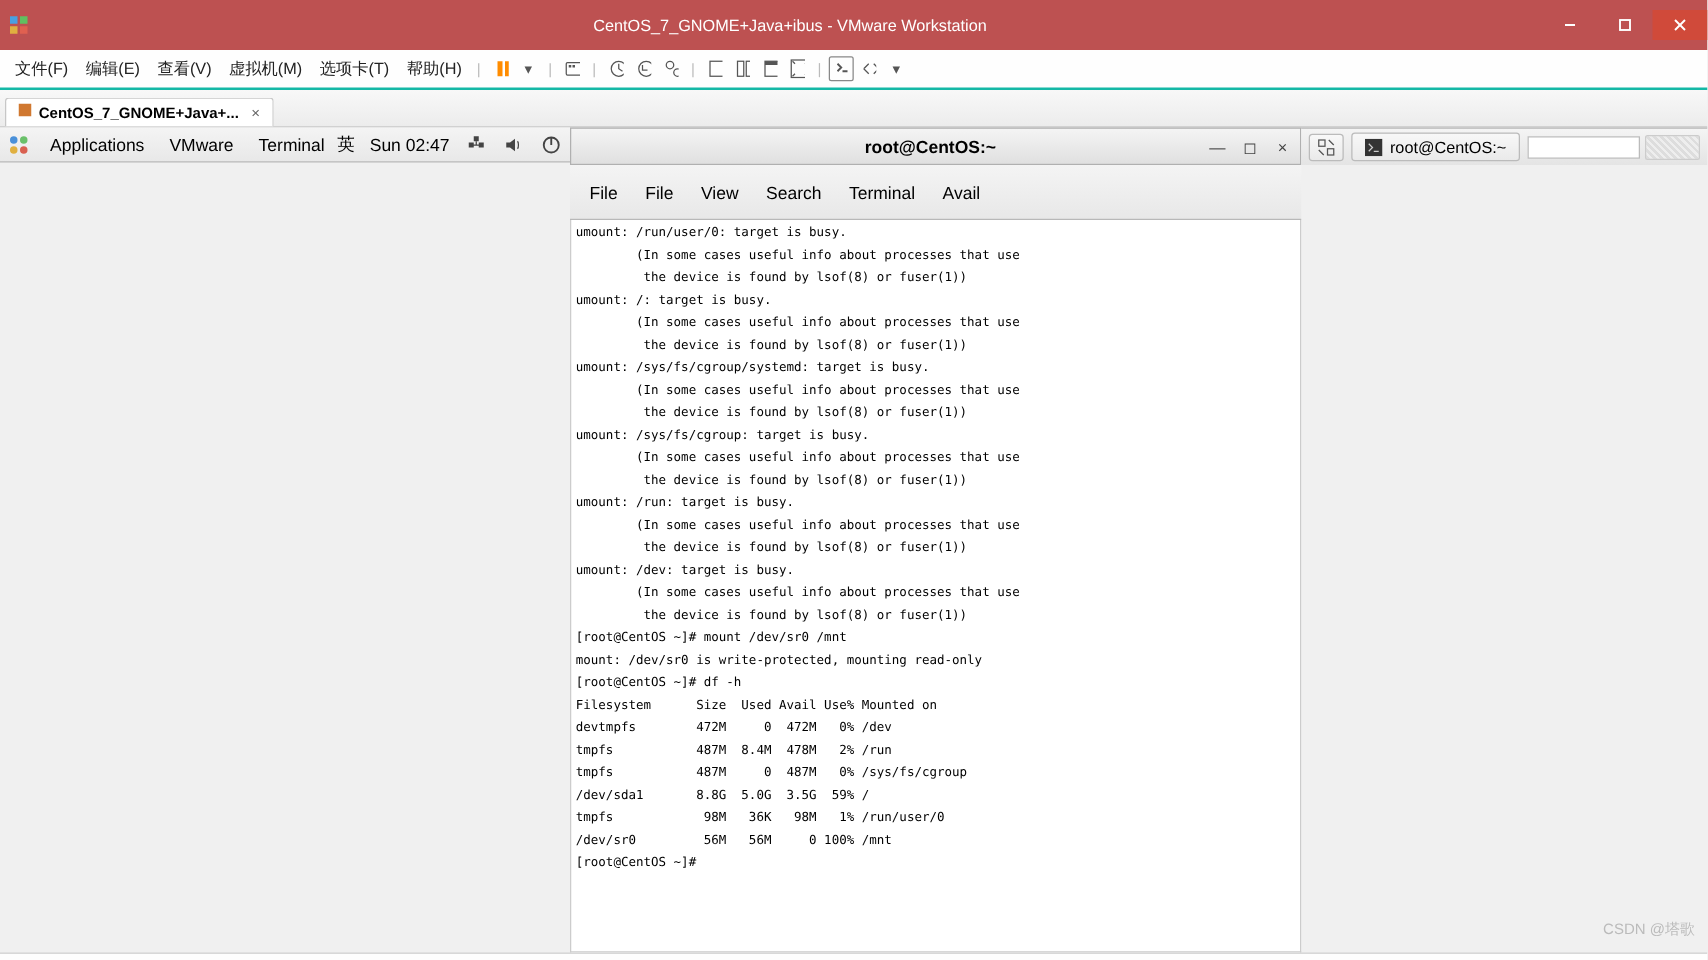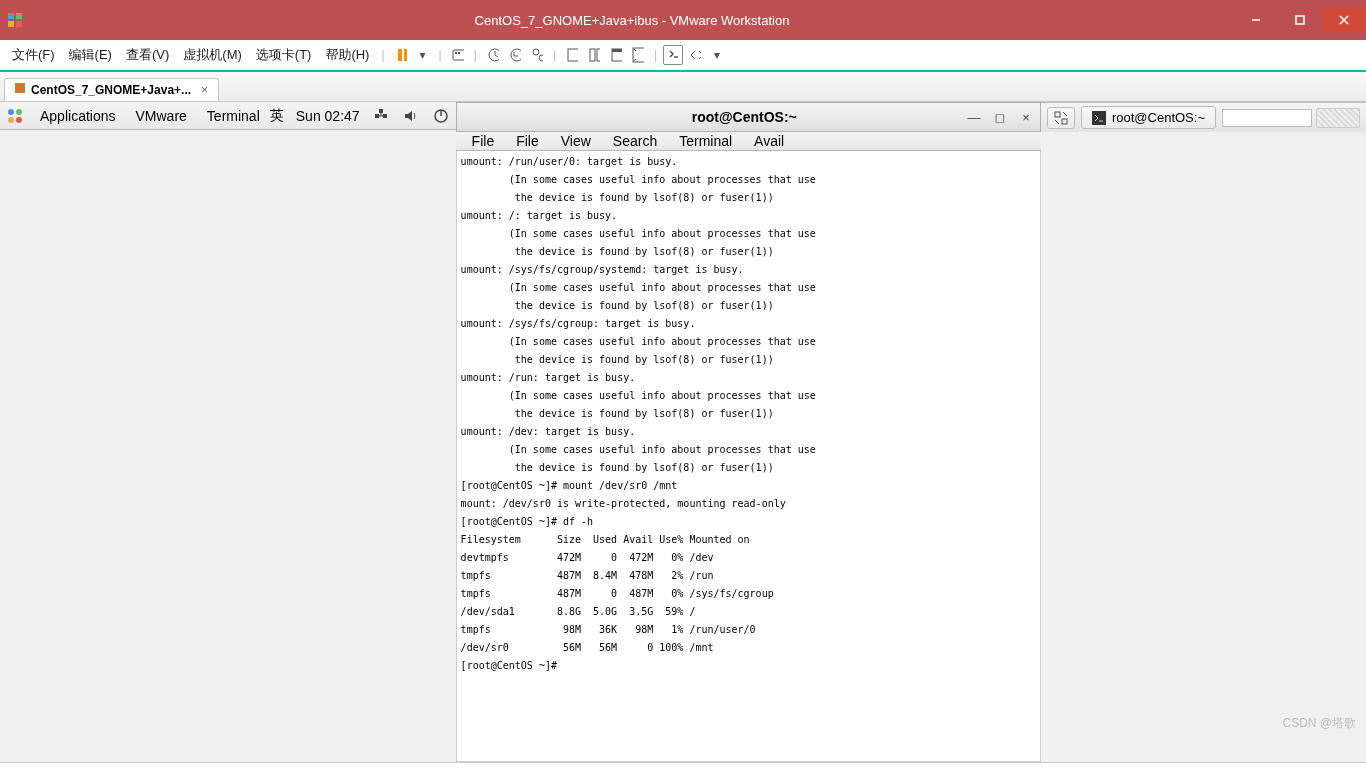--- a/index.html
+++ b/index.html
@@ -33,38 +33,38 @@
 .gnome-panel .right { margin-left:auto; display:flex; align-items:center; gap:12px; }
 .gnome-panel .icon { width:18px; display:flex;align-items:center;justify-content:center; }
 
 
 .term-titlebar { height: 30px; background: linear-gradient(#f4f4f4,#e0e0e0); border:1px solid #b0b0b0; display:flex; align-items:center; padding:0 6px; font-size:14px; }
 .term-title { flex:1; text-align:center; font-weight:bold; }
 .term-wbtns { display:flex; gap:10px; }
 .term-wbtn { width:16px; height:16px; display:flex;align-items:center;justify-content:center; font-size:13px; color:#444; }
 
 
-.term-menubar { height: 19px; background: linear-gradient(#f4f4f4,#e8e8e8); border-bottom:1px solid #b8b8b8; padding:0 6px; display:flex; align-items:center; gap:2px; font-size:14px; }
+.term-menubar { height: 44px; background: linear-gradient(#f4f4f4,#e8e8e8); border-bottom:1px solid #b8b8b8; padding:0 6px; display:flex; align-items:center; gap:2px; font-size:14px; }
 .term-menubar .item { padding:4px 10px; }
 
 
 .term-body { background:#fff; color:#000; font-family: "DejaVu Sans Mono","Courier New",monospace; font-size:10px; line-height:18px; padding:2px 4px; white-space:pre; overflow:hidden; border:1px solid #ccc; border-top:none; flex:1; }
 
 
 .gnome-taskbar { height: 30px; background: linear-gradient(#f4f4f4,#e4e4e4); border-top:1px solid #b8b8b8; display:flex; align-items:center; padding:0 6px; gap:6px; }
 .tb-btn { display:flex;align-items:center; gap:6px; padding:3px 10px; border:1px solid #bbb; border-radius:3px; background:linear-gradient(#f8f8f8,#eaeaea); font-size:13px; }
 .tb-btn.expand { width:28px; padding:3px 4px; justify-content:center; }
 .tb-right { margin-left:auto; display:flex; align-items:center; gap:4px; }
 .tb-block { width:90px; height:18px; border:1px solid #bbb; background:#fff; }
 .tb-patch { width:44px; height:20px; background:repeating-linear-gradient(45deg,#ddd,#ddd 2px,#eee 2px,#eee 4px); border:1px solid #ccc; border-radius:2px; }
 
 
 .vm-status { height: 22px; background:#fefefe; border-top:1px solid #ccc; display:flex; align-items:center; padding:0 8px; font-size:12px; color:#333; }
 .vm-status .right { margin-left:auto; display:flex; gap:10px; color:#777; font-size:13px; }
-.watermark { position:absolute; right:10px; bottom:36px; color:#bbb; font-size:12px; pointer-events:none; }
+.watermark { position:absolute; right:10px; bottom:16px; color:#bbb; font-size:12px; pointer-events:none; }
 
 .guest { display:flex; flex-direction:row; height:calc(100% - 24px - 32px - 30px - 22px); }
 .term-wrap { display:flex; flex-direction:column; flex:1; }
 svg { display:block; }
 </style>
 </head>
 <body>
 
 <div class="win-titlebar">
   <span class="title-icon">

